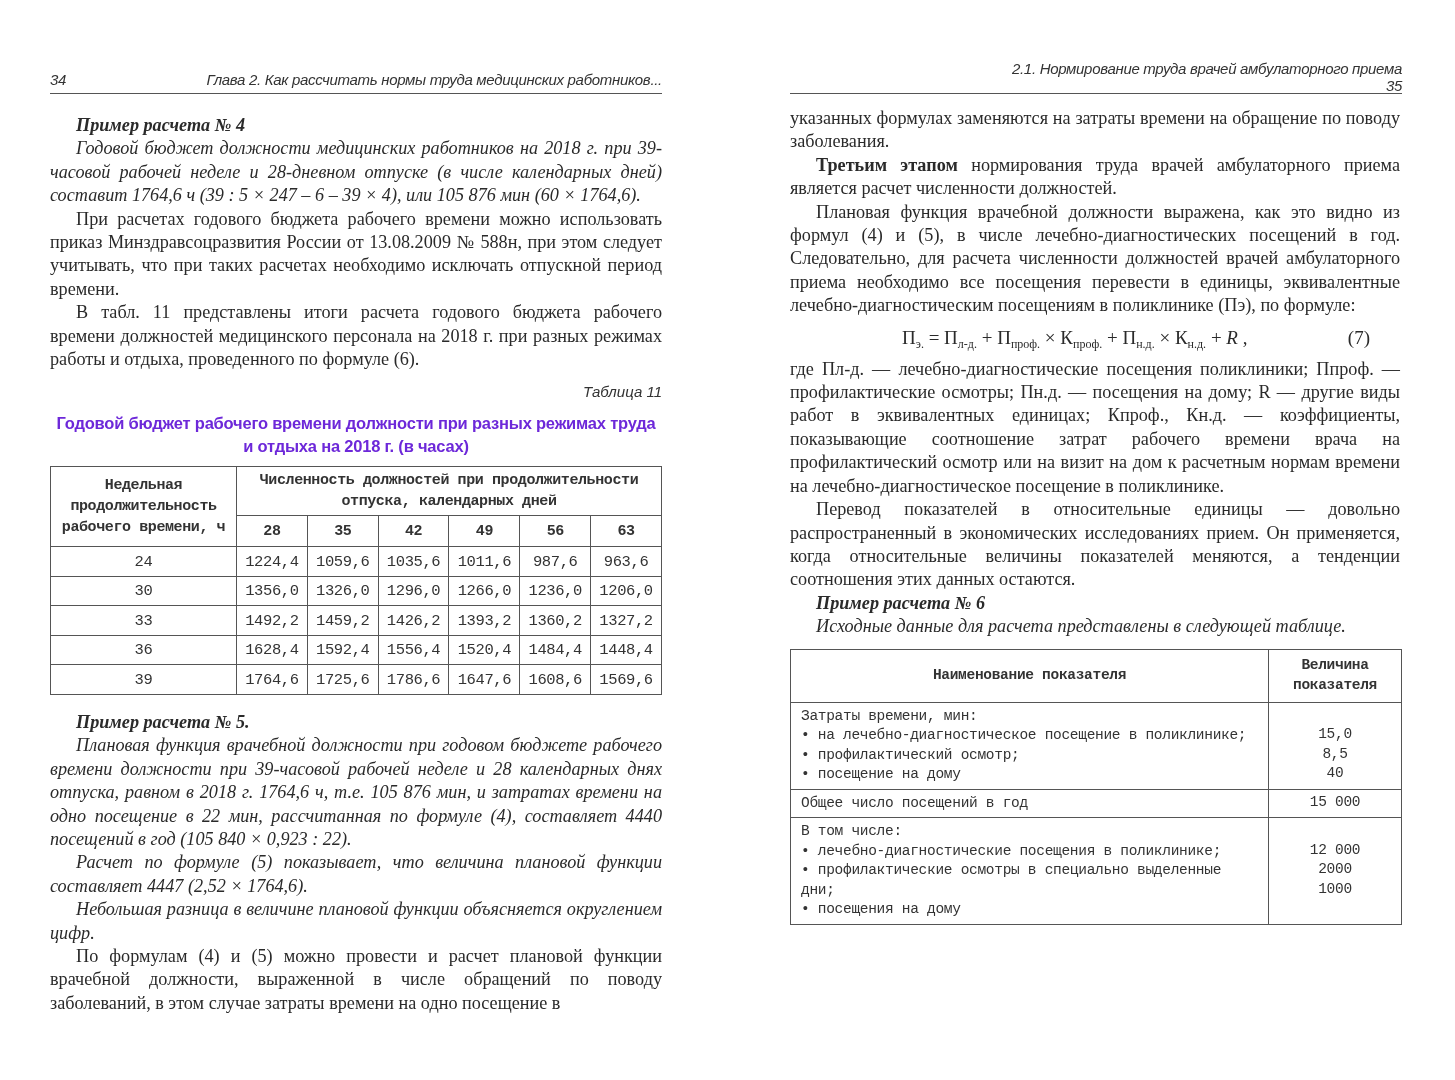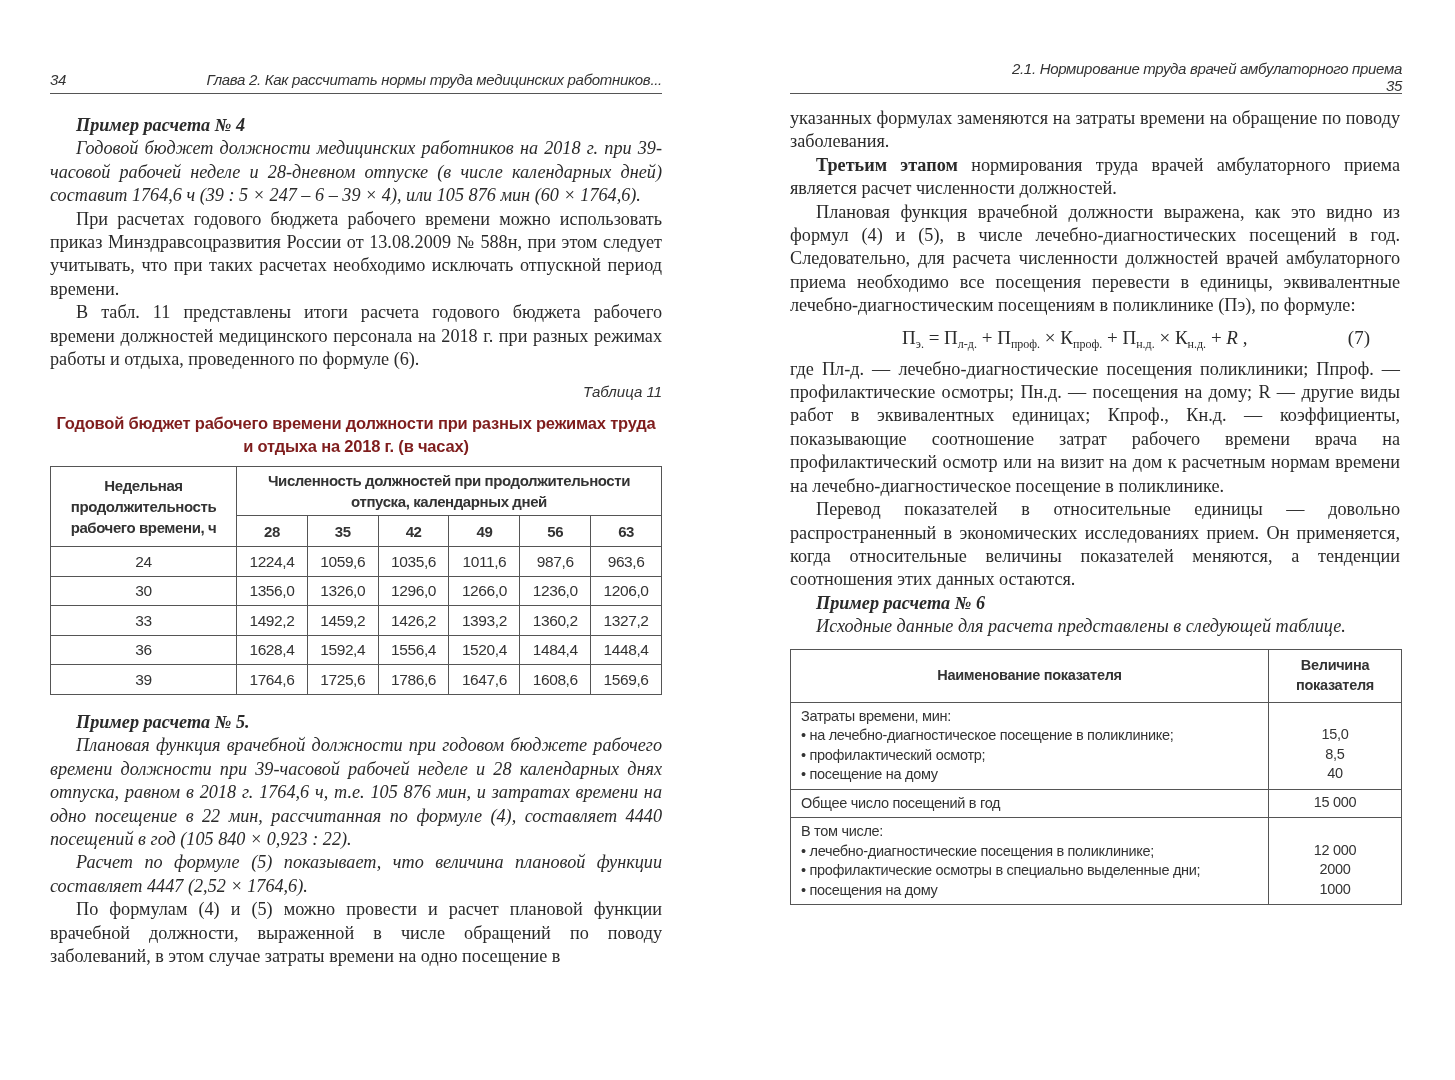--- a/index.html
+++ b/index.html
@@ -34,26 +34,26 @@
   .it { font-style: italic; }
   .bh { font-weight: bold; font-style: italic; text-indent: 26px; font-size: 18.2px; line-height: 23.4px; }
   b.lead { font-weight: bold; }
 
   .table-caption {
     text-align: right; font-family: "Liberation Sans", "DejaVu Sans", sans-serif;
     font-style: italic; font-size: 15px; color: #333; margin-top: 12px;
   }
   .table-title {
     text-align: center; font-family: "Liberation Sans", "DejaVu Sans", sans-serif;
-    font-weight: bold; font-size: 16.5px; line-height: 23px; color: #7f1d1d;
+    font-weight: bold; font-size: 16.5px; line-height: 23px; color: #6d28d9;
     margin: 12px 0 8px 0; letter-spacing: -0.2px;
   }
   table {
     border-collapse: collapse;
-    font-family: Liberation Sans, sans-serif;
+    font-family: Liberation Mono, monospace;
     color: #333;
   }
   #table11 { width: 612px; }
   #table11 th, #table11 td {
     border: 1.5px solid #555; text-align: center; font-size: 15.5px;
     padding: 0; letter-spacing: -0.4px;
   }
   #table11 th { font-weight: bold; font-size: 15px; }
   #table11 th.rowhead { width: 181px; line-height: 21px; padding: 6px 2px; }
   #table11 th.grouphead { height: 48px; line-height: 21px; }
@@ -158,20 +158,21 @@
             <td>1608,6</td>
             <td>1569,6</td>
           </tr>
         </tbody>
     </table>
 
     <div style="height:16px"></div>
     <p class="bh">Пример расчета № 5.</p>
     <p class="indent it">Плановая функция врачебной должности при годовом бюджете рабочего времени должности при 39-часовой рабочей неделе и 28 календарных днях отпуска, равном в 2018 г. 1764,6 ч, т.е. 105 876 мин, и затратах времени на одно посещение в 22 мин, рассчитанная по формуле (4), составляет 4440 посещений в год (105 840 × 0,923 : 22).</p>
     <p class="indent it">Расчет по формуле (5) показывает, что величина плановой функции составляет 4447 (2,52 × 1764,6).</p>
+    <p class="indent it">Небольшая разница в величине плановой функции объясняется округлением цифр.</p>
     <p class="indent">По формулам (4) и (5) можно провести и расчет плановой функции врачебной должности, выраженной в числе обращений по поводу заболеваний, в этом случае затраты времени на одно посещение в</p>
   </div>
 </div>
 
 <div class="page" id="right-page">
   <div class="running-head">
     <span>2.1. Нормирование труда врачей амбулаторного приема</span>
     <span>35</span>
   </div>
 

